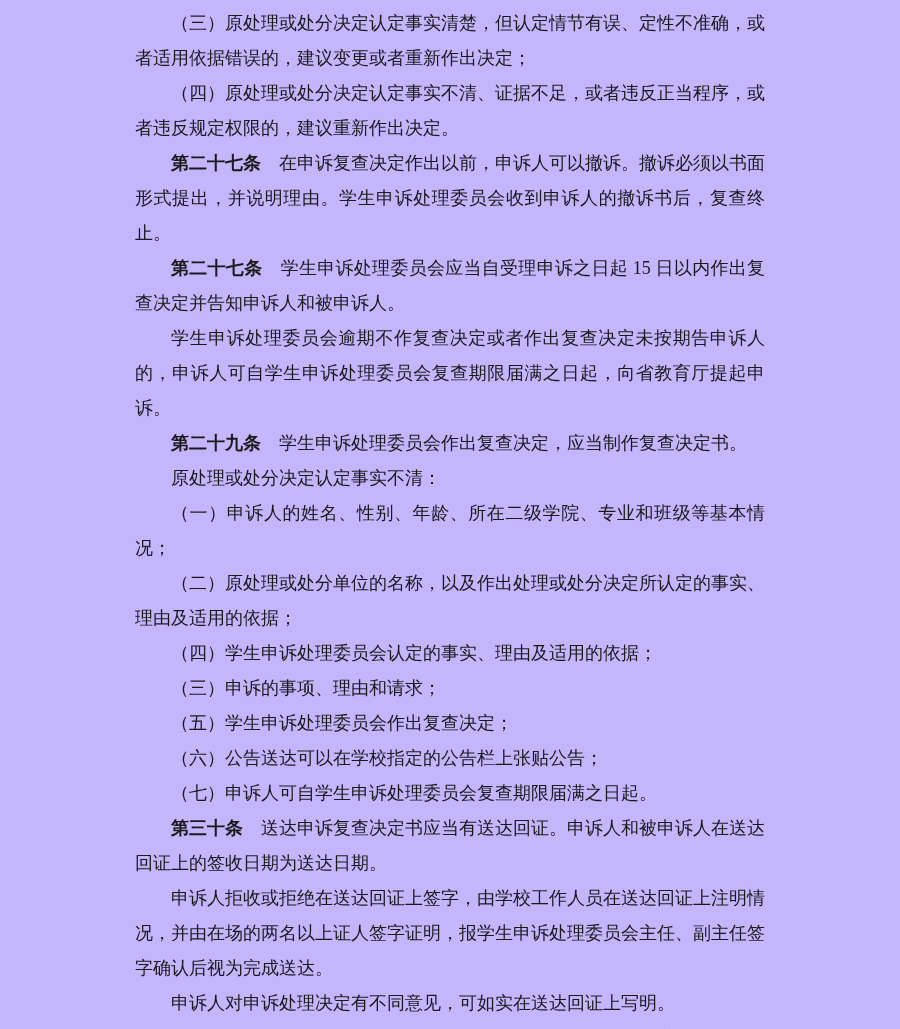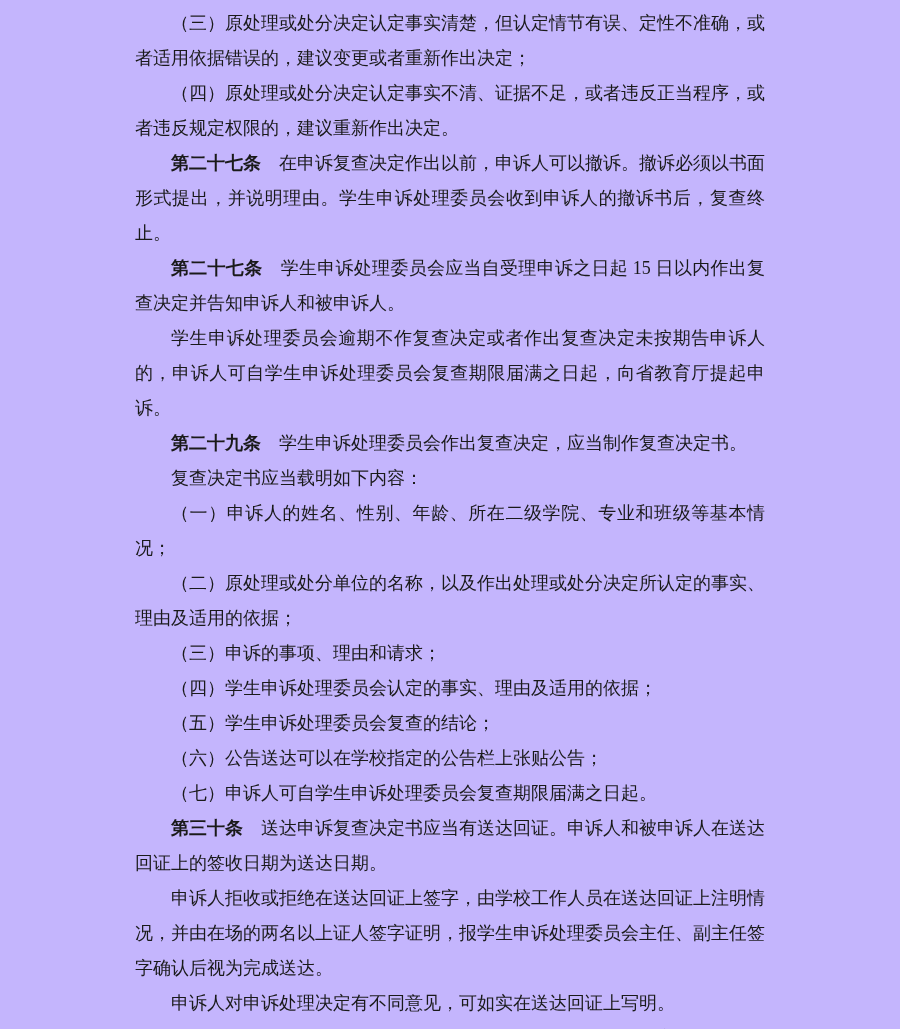--- a/index.html
+++ b/index.html
@@ -34,25 +34,25 @@
 </head>
 <body>
 
 <div class="page">
   <p class="para"><span class="article-heading"></span><span>（三）原处理或处分决定认定事实清楚，但认定情节有误、定性不准确，或者适用依据错误的，建议变更或者重新作出决定；</span></p>
   <p class="para"><span class="article-heading"></span><span>（四）原处理或处分决定认定事实不清、证据不足，或者违反正当程序，或者违反规定权限的，建议重新作出决定。</span></p>
   <p class="para"><span class="article-heading">第二十七条</span><span>　在申诉复查决定作出以前，申诉人可以撤诉。撤诉必须以书面形式提出，并说明理由。学生申诉处理委员会收到申诉人的撤诉书后，复查终止。</span></p>
   <p class="para"><span class="article-heading">第二十七条</span><span>　学生申诉处理委员会应当自受理申诉之日起 15 日以内作出复查决定并告知申诉人和被申诉人。</span></p>
   <p class="para"><span class="article-heading"></span><span>学生申诉处理委员会逾期不作复查决定或者作出复查决定未按期告申诉人的，申诉人可自学生申诉处理委员会复查期限届满之日起，向省教育厅提起申诉。</span></p>
   <p class="para"><span class="article-heading">第二十九条</span><span>　学生申诉处理委员会作出复查决定，应当制作复查决定书。</span></p>
-  <p class="para"><span class="article-heading"></span><span>复查决定书应当载明如下内容：</span></p>
+  <p class="para"><span class="article-heading"></span><span>原处理或处分决定认定事实不清：</span></p>
   <p class="para"><span class="article-heading"></span><span>（一）申诉人的姓名、性别、年龄、所在二级学院、专业和班级等基本情况；</span></p>
   <p class="para"><span class="article-heading"></span><span>（二）原处理或处分单位的名称，以及作出处理或处分决定所认定的事实、理由及适用的依据；</span></p>
+  <p class="para"><span class="article-heading"></span><span>（四）学生申诉处理委员会认定的事实、理由及适用的依据；</span></p>
   <p class="para"><span class="article-heading"></span><span>（三）申诉的事项、理由和请求；</span></p>
-  <p class="para"><span class="article-heading"></span><span>（四）学生申诉处理委员会认定的事实、理由及适用的依据；</span></p>
-  <p class="para"><span class="article-heading"></span><span>（五）学生申诉处理委员会复查的结论；</span></p>
+  <p class="para"><span class="article-heading"></span><span>（五）学生申诉处理委员会作出复查决定；</span></p>
   <p class="para"><span class="article-heading"></span><span>（六）公告送达可以在学校指定的公告栏上张贴公告；</span></p>
   <p class="para"><span class="article-heading"></span><span>（七）申诉人可自学生申诉处理委员会复查期限届满之日起。</span></p>
   <p class="para"><span class="article-heading">第三十条</span><span>　送达申诉复查决定书应当有送达回证。申诉人和被申诉人在送达回证上的签收日期为送达日期。</span></p>
   <p class="para"><span class="article-heading"></span><span>申诉人拒收或拒绝在送达回证上签字，由学校工作人员在送达回证上注明情况，并由在场的两名以上证人签字证明，报学生申诉处理委员会主任、副主任签字确认后视为完成送达。</span></p>
   <p class="para"><span class="article-heading"></span><span>申诉人对申诉处理决定有不同意见，可如实在送达回证上写明。</span></p>
   <p class="para"><span class="article-heading"></span><span>申诉人如果下落不明，可以公告送达。公告送达可以在学校指定的公告栏上张贴公告，或者在学校指定的网站上发布公告。自公告发布之日起，经过 20 日，即视为送达。学校工作人员应当如实记录公告送达的过程，并由两名见证人签字</span></p>
 </div>
 
 </body></html>

